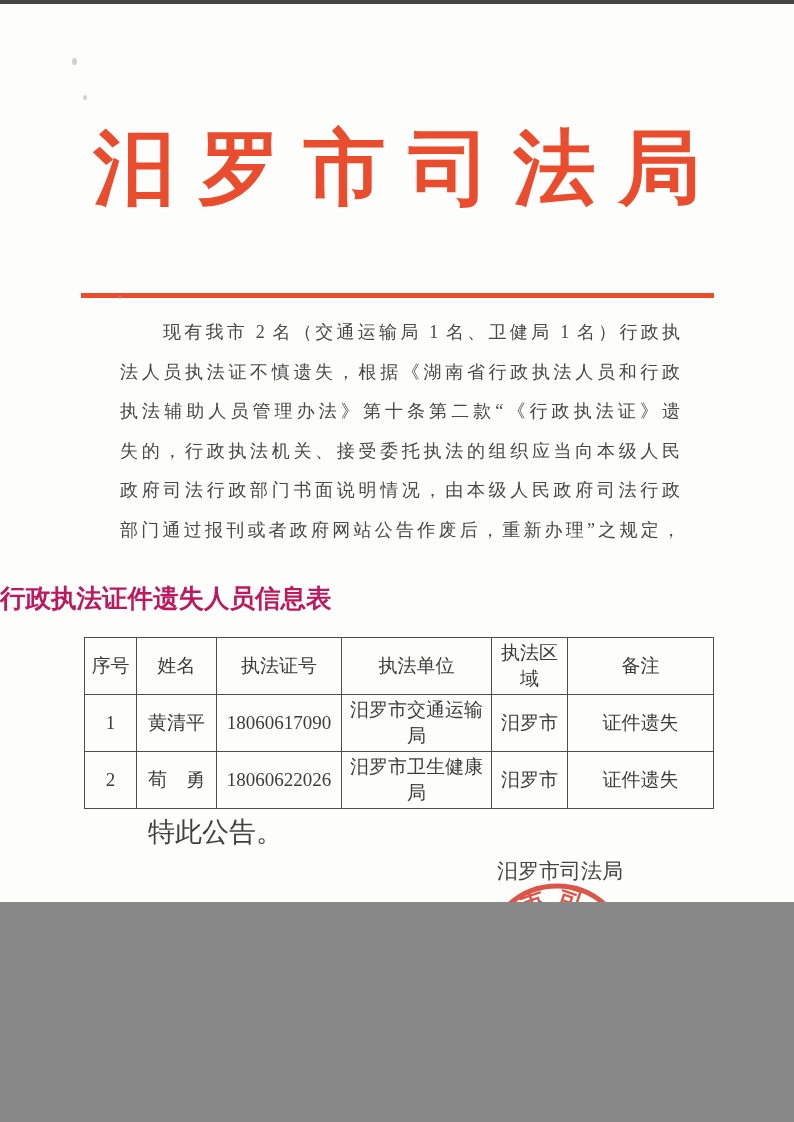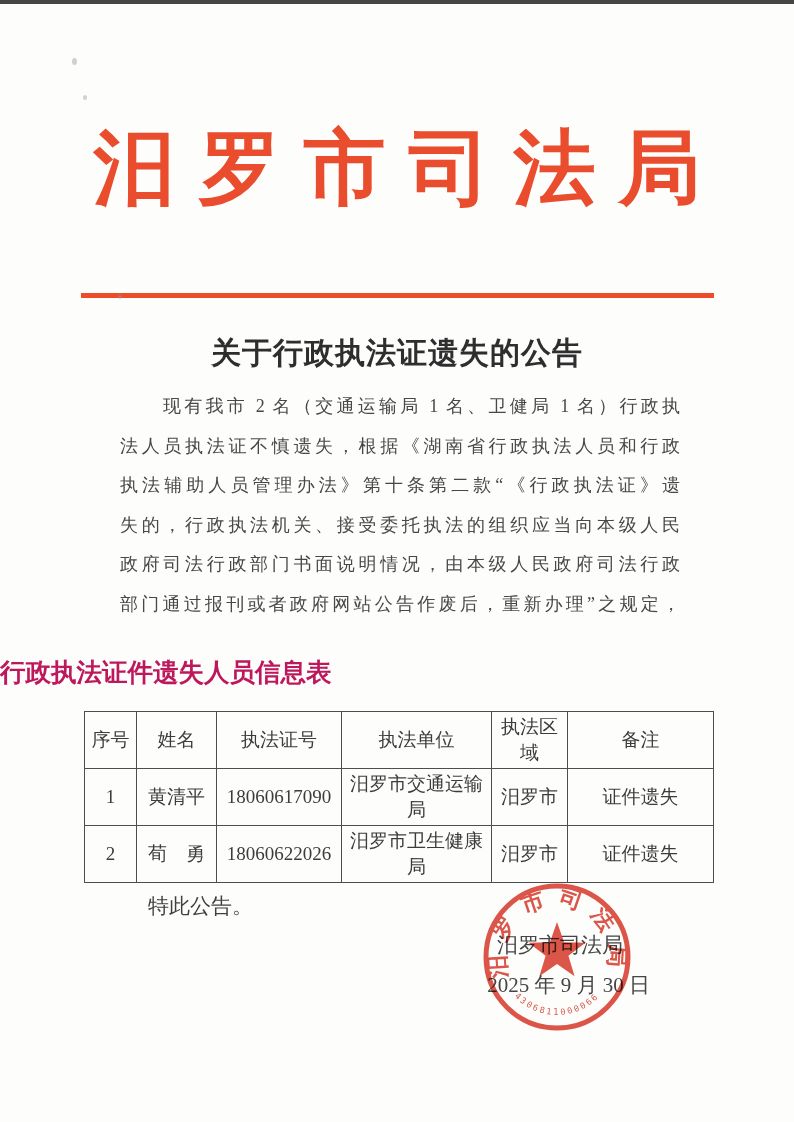--- a/index.html
+++ b/index.html
@@ -1,19 +1,19 @@
 <!DOCTYPE html>
 <html><head>
 <meta charset="utf-8">
 <style>
   html,body{margin:0;padding:0;}
   body{background:#888;}
   .page{
     position:relative;
-    width:794px;height:1122px;
+    width:794px;height:902px;
     margin:0 auto;
     background:#fdfdfc;
     overflow:hidden;
     font-family:"Liberation Serif","DejaVu Serif",serif;
     color:#3f3f3f;
   }
   .scan-edge-top{
     position:absolute;top:0;left:0;width:794px;height:4px;
     background:#454545;
   }
@@ -81,21 +81,21 @@
     font-weight:normal;
     padding:2px 6px;
     line-height:26px;
     overflow:hidden;
   }
   .info-table thead tr{height:50px;}
   .info-table tbody tr{height:56px;}
   
   .closing-statement{
     margin:8px 0 0 148px;
-    font-size:21px;line-height:30px;
+    font-size:27px;line-height:30px;
   }
   .signature{
     margin:9px 171px 0 0;
     font-size:21px;line-height:30px;
     text-align:right;
     color:#454545;
   }
   .doc-date{
     margin:10px 144px 0 0;
     font-size:21px;line-height:30px;
@@ -118,21 +118,20 @@
 <div class="page">
 
   <div class="scan-edge-top"></div>
   <div class="speck" style="left:72px;top:58px;width:5px;height:7px;"></div>
   <div class="speck" style="left:83px;top:95px;width:4px;height:5px;"></div>
   <div class="speck" style="left:118px;top:295px;width:4px;height:4px;"></div>
 
   <h1 class="agency-title">汨罗市司法局</h1>
   <div class="red-rule"></div>
 
-  <h2 class="notice-title">关于行政执法证遗失的公告</h2>
 
   <div class="body-block">
     <div class="body-line first">现有我市 2 名（交通运输局 1 名、卫健局 1 名）行政执</div>
     <div class="body-line">法人员执法证不慎遗失，根据《湖南省行政执法人员和行政</div>
     <div class="body-line">执法辅助人员管理办法》第十条第二款“《行政执法证》遗</div>
     <div class="body-line">失的，行政执法机关、接受委托执法的组织应当向本级人民</div>
     <div class="body-line">政府司法行政部门书面说明情况，由本级人民政府司法行政</div>
     <div class="body-line">部门通过报刊或者政府网站公告作废后，重新办理”之规定，</div>
   </div>
 

